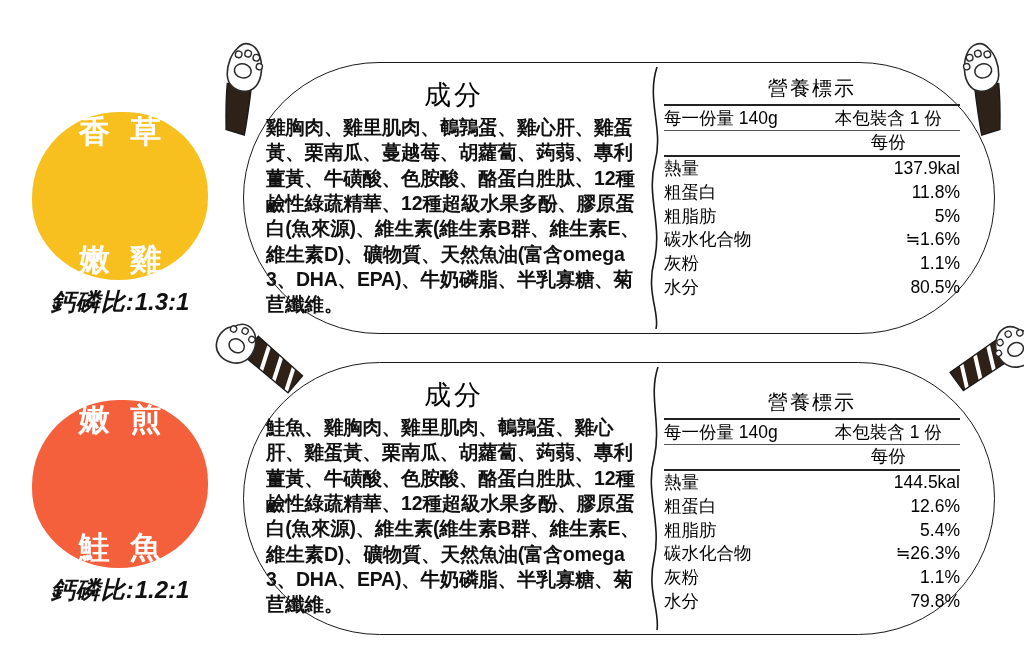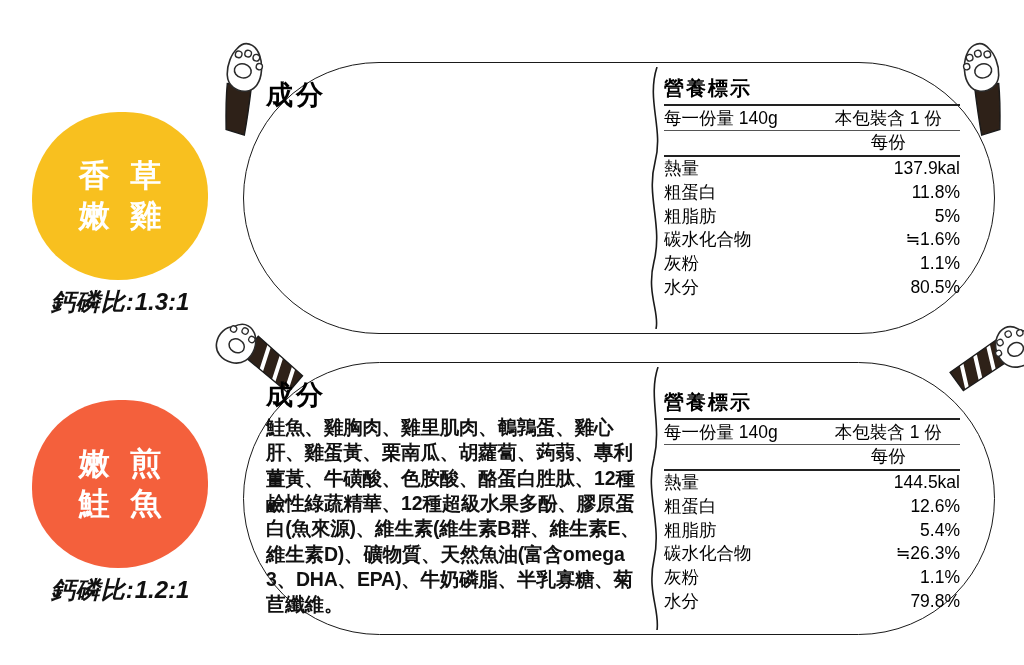--- a/index.html
+++ b/index.html
@@ -12,21 +12,21 @@
   #stage { position: relative; width: 1024px; height: 665px; }
 
   
   .blob-col { position: absolute; left: 0; width: 240px; }
   .blob {
     position: relative;
     width: 176px; height: 168px;
     margin: 0 auto;
     border-radius: 50% 48% 52% 50% / 52% 50% 50% 48%;
     display: flex; flex-direction: column;
-    align-items: center; justify-content: center;
+    align-items: center; justify-content: space-between;
     color: #ffffff;
     font-weight: bold;
     letter-spacing: 6px;
     text-indent: 6px;
   }
   .blob span { display: block; font-size: 31px; line-height: 1.28; white-space: nowrap; }
   .ratio {
     text-align: center;
     font-size: 24px;
     font-weight: bold;
@@ -51,22 +51,22 @@
   .col-ingredients {
     width: 404px;
     padding: 14px 6px 6px 22px;
   }
   .col-nutrition {
     flex: 1;
     padding: 12px 34px 6px 16px;
   }
 
   .sec-title {
-    text-align: left;
-    font-weight: bold;
+    text-align: center;
+    font-weight: normal;
     color: #000000;
     font-size: 27px;
     letter-spacing: 3px;
     margin-bottom: 2px;
   }
   .sec-title.nutri { font-size: 20px; letter-spacing: 2px; }
 
   .ing-body {
     font-size: 19.5px;
     line-height: 1.30;
@@ -191,20 +191,21 @@
         <circle cx="34" cy="21" r="3.1" fill="#ffffff" stroke="#2a2a2a" stroke-width="1.3"></circle>
         <circle cx="40" cy="30" r="3.0" fill="#ffffff" stroke="#2a2a2a" stroke-width="1.3"></circle>
       </g>
     </svg>
   </div>
 
   <div class="card" style="left:243px; top:62px; width:752px; height:272px;">
     <div class="card-inner">
       <div class="col-ingredients">
         <div class="sec-title">成分</div>
+        <div class="ing-body">雞胸肉、雞里肌肉、鵪鶉蛋、雞心肝、雞蛋黃、栗南瓜、蔓越莓、胡蘿蔔、蒟蒻、專利薑黃、牛磺酸、色胺酸、酪蛋白胜肽、12種鹼性綠蔬精華、12種超級水果多酚、膠原蛋白(魚來源)、維生素(維生素B群、維生素E、維生素D)、礦物質、天然魚油(富含omega3、DHA、EPA)、牛奶磷脂、半乳寡糖、菊苣纖維。</div>
       </div>
 
       <div class="divider">
         <svg viewBox="0 0 26 264" preserveAspectRatio="none">
           <path d="M15 0 C4 34 22 62 13 96 C4 130 21 160 12 196 C4 228 18 248 14 264" fill="none" stroke="#1a1a1a" stroke-width="1.6"></path>
         </svg>
       </div>
 
       <div class="col-nutrition">
         <div class="sec-title nutri">營養標示</div>

